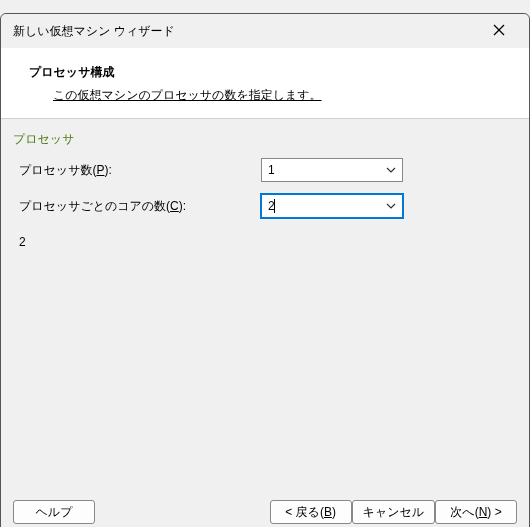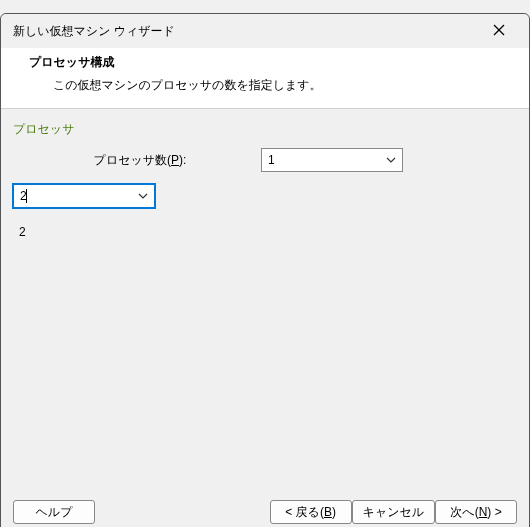--- a/index.html
+++ b/index.html
@@ -36,52 +36,52 @@
     font-size: 12px;
   }
   .close-btn {
     width: 40px; height: 28px;
     display: flex; align-items: center; justify-content: center;
     border-radius: 4px;
   }
   .close-btn svg { width: 12px; height: 12px; }
   .header {
     background: #fff;
-    padding: 6px 18px 14px 18px;
+    padding: 16px 18px 14px 18px;
     border-bottom: 1px solid #d0d0d0;
   }
   .header .heading {
     font-weight: bold;
     font-size: 12px;
     margin-left: 10px;
   }
   .header .subheading {
     font-size: 12px;
     margin-left: 34px;
     margin-top: 6px;
+    text-decoration: underline;
   }
   .content {
     flex: 1;
     padding: 12px 12px 0 12px;
   }
   .group-label {
     font-size: 12px;
     color: #4d7c0f;
     margin-bottom: 8px;
   }
   .row {
     display: flex;
     align-items: center;
     height: 28px;
     margin-bottom: 8px;
   }
   .row .label {
     width: 248px;
     padding-left: 6px;
-    text-align: center;
   }
   .underline { text-decoration: underline; }
   .combo {
     width: 142px;
     height: 24px;
     border: 1px solid #888;
     background: #fff;
     display: flex;
     align-items: center;
     padding: 0 4px 0 6px;
@@ -165,20 +165,23 @@
         <span class="val">1</span>
         <span class="chev">
           <svg viewBox="0 0 10 10">
               <polyline points="1,3 5,7 9,3" fill="none" stroke="#333" stroke-width="1.2"></polyline>
             </svg>
         </span>
       </div>
     </div>
 
     <div class="row">
+      <div class="label">
+        <span>プロセッサごとのコアの数(</span><span class="underline">C</span><span>):</span>
+      </div>
       <div class="combo focused">
         <span class="val">2</span>
         <span class="caret"></span>
         <span class="chev">
           <svg viewBox="0 0 10 10">
               <polyline points="1,3 5,7 9,3" fill="none" stroke="#333" stroke-width="1.2"></polyline>
             </svg>
         </span>
       </div>
     </div>

